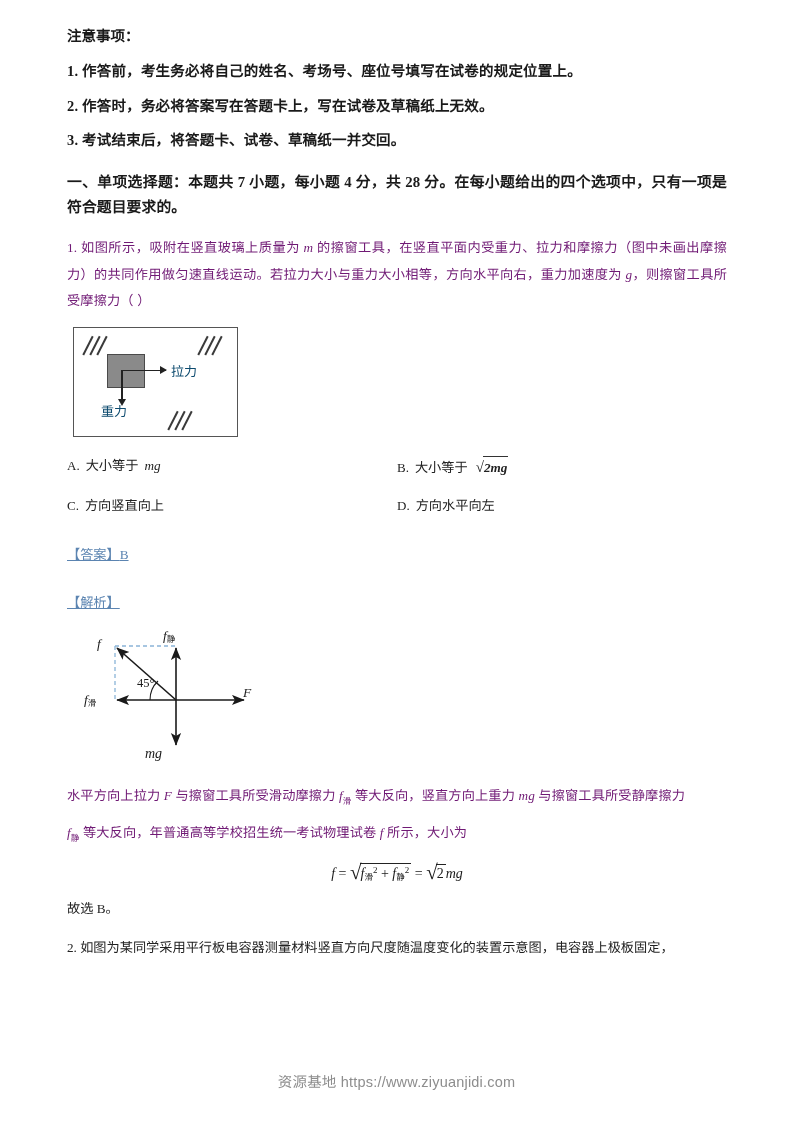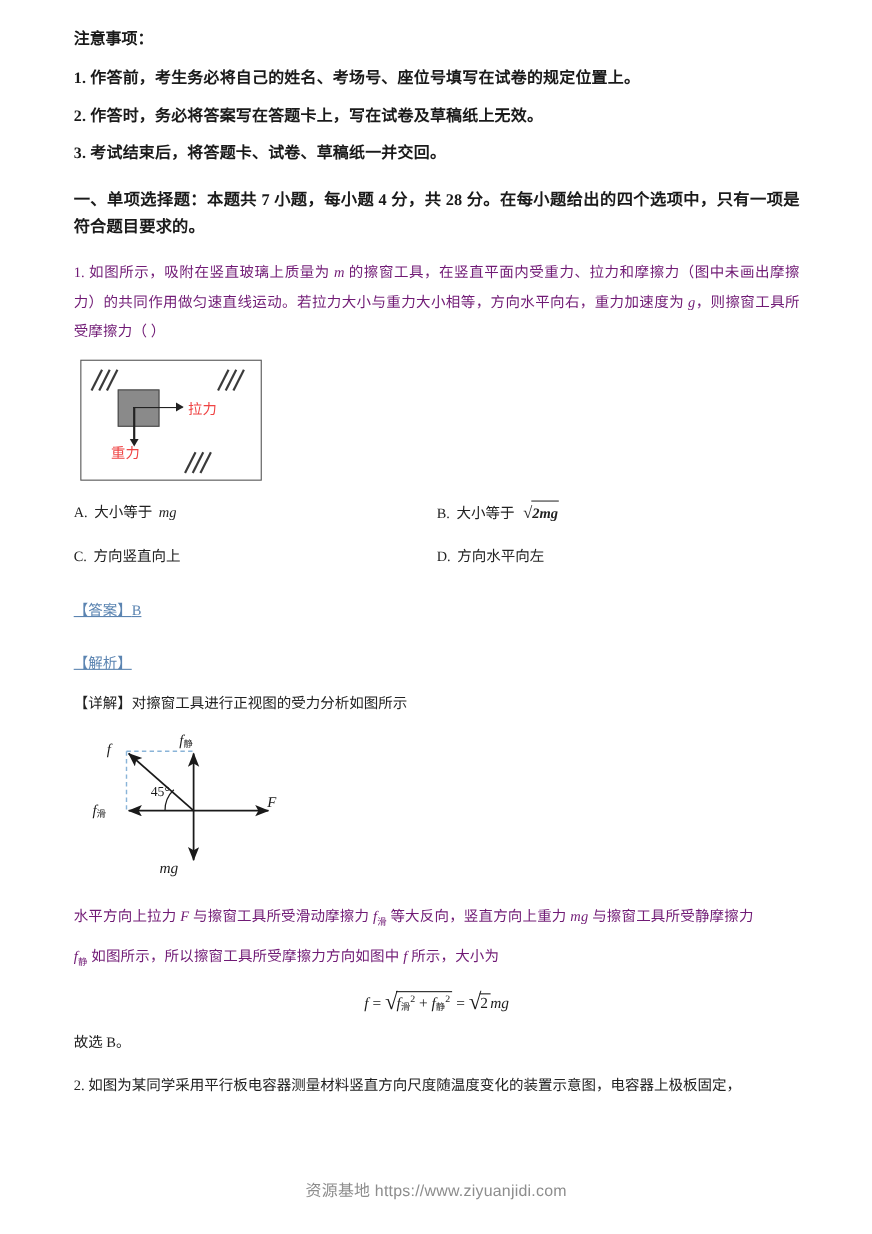--- a/index.html
+++ b/index.html
@@ -149,21 +149,21 @@
     position: absolute;
     left: -3.4px;
     bottom: -6px;
     border-top: 7px solid #222;
     border-left: 4.2px solid transparent;
     border-right: 4.2px solid transparent;
   }
   .fig1-lbl {
     position: absolute;
     font-size: 13px;
-    color: #ef4444;
+    color: #0c4a6e;
     white-space: nowrap;
   }
   .fig1-lbl.pull { left: 97px; top: 33px; }
   .fig1-lbl.grav { left: 27px; top: 73px; }
 
   
   .options {
     margin-top: 18px;
   }
   .opt-row {
@@ -358,21 +358,20 @@
         <div class="opt">
           <span class="opt-key">D.</span>
           <span>方向水平向左</span>
         </div>
       </div>
     </div>
 
     <div class="ans-line"><span>【答案】</span><span class="letter">B</span></div>
     <div class="ans-line">【解析】</div>
 
-    <div class="detail-line"><span>【详解】</span><span>对擦窗工具进行正视图的受力分析如图所示</span></div>
 
     <div class="fig2-wrap">
       <svg class="fig2" width="250" height="150" viewBox="0 0 250 150">
         <defs>
           <marker id="ah" markerWidth="9" markerHeight="9" refX="7.5" refY="3.2" orient="auto">
             <path d="M0,0 L8,3.2 L0,6.4 L1.8,3.2 Z" fill="#1a1a1a"></path>
           </marker>
           <marker id="ahs" markerWidth="9" markerHeight="9" refX="7.5" refY="3.2" orient="auto">
             <path d="M0,0 L8,3.2 L0,6.4 L1.8,3.2 Z" fill="#1a1a1a"></path>
           </marker>
@@ -398,21 +397,21 @@
       <div class="fig2-lbl lbl-f">f</div>
       <div class="fig2-lbl lbl-fjing"><span>f</span><sub>静</sub></div>
       <div class="fig2-lbl lbl-fhua"><span>f</span><sub>滑</sub></div>
       <div class="fig2-lbl lbl-F">F</div>
       <div class="fig2-lbl lbl-mg">mg</div>
       <div class="fig2-lbl lbl-45">45°</div>
     </div>
 
     <div class="q-text tight"><span>水平方向上拉力</span> <span class="it">F</span> <span>与擦窗工具所受滑动摩擦力</span> <span class="it">f</span><sub style="font-size:8.5px">滑</sub> <span>等大反向，竖直方向上重力</span> <span class="it">mg</span> <span>与擦窗工具所受静摩擦力</span></div>
 
-    <div class="q-text tight"><span class="it">f</span><sub style="font-size:8.5px">静</sub> <span>如图所示，所以擦窗工具所受摩擦力方向如图中</span> <span class="it">f</span> <span>所示，大小为</span></div>
+    <div class="q-text tight"><span class="it">f</span><sub style="font-size:8.5px">静</sub> <span>等大反向，年普通高等学校招生统一考试物理试卷</span> <span class="it">f</span> <span>所示，大小为</span></div>
 
     <div class="formula"><span class="fitalic">f</span> <span>=</span> <span class="sqrt-big"><span class="rad">√</span><span class="under"><span class="fitalic">f</span><sub>滑</sub><sup>2</sup> <span>+</span> <span class="fitalic">f</span><sub>静</sub><sup>2</sup></span></span> <span>=</span> <span class="sqrt-big"><span class="rad">√</span><span class="under">2</span></span><span class="fitalic">mg</span></div>
 
     <div class="concl">故选 B。</div>
 
     <div class="q2">2. 如图为某同学采用平行板电容器测量材料竖直方向尺度随温度变化的装置示意图，电容器上极板固定，</div>
 
   </div>
 
   <div class="footer">资源基地 https://www.ziyuanjidi.com</div>

